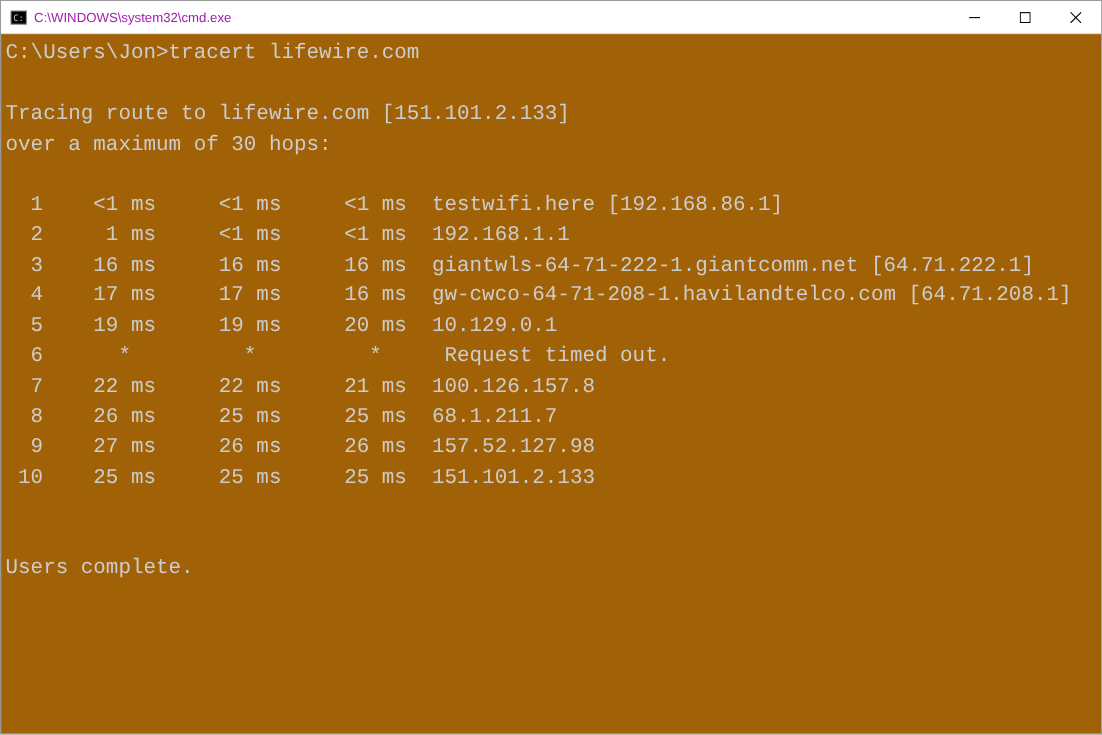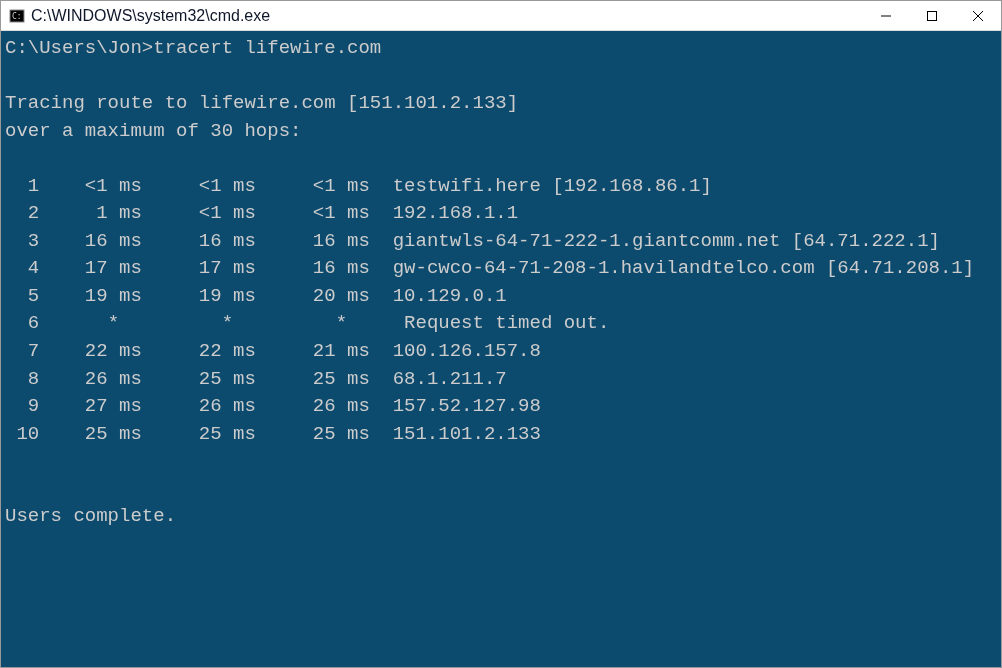--- a/index.html
+++ b/index.html
@@ -29,41 +29,41 @@
       width: 16px;
       height: 16px;
       margin-left: 8px;
       margin-right: 6px;
       display: flex;
       align-items: center;
       justify-content: center;
     }
     .titlebar-icon svg { width: 16px; height: 16px; }
     .titlebar-title {
-      font-size: 16px;
-      color: #0f172a;
+      font-size: 12px;
+      color: #a21caf;
       flex: 1;
     }
     .titlebar-controls {
       display: flex;
       height: 100%;
     }
     .titlebar-btn {
       width: 46px;
       height: 100%;
       display: flex;
       align-items: center;
       justify-content: center;
       cursor: pointer;
       font-size: 14px;
       color: #000;
     }
     .terminal {
       flex: 1;
-      background: #0c4a6e;
+      background: #a16207;
       color: #ccc;
       font-family: Consolas, 'Courier New', monospace;
       font-size: 19px;
       line-height: 1.45;
       padding: 4px 4px;
       white-space: pre-wrap;
       word-break: break-all;
       overflow: hidden;
     }
     .prompt-line { color: #ccc; }

